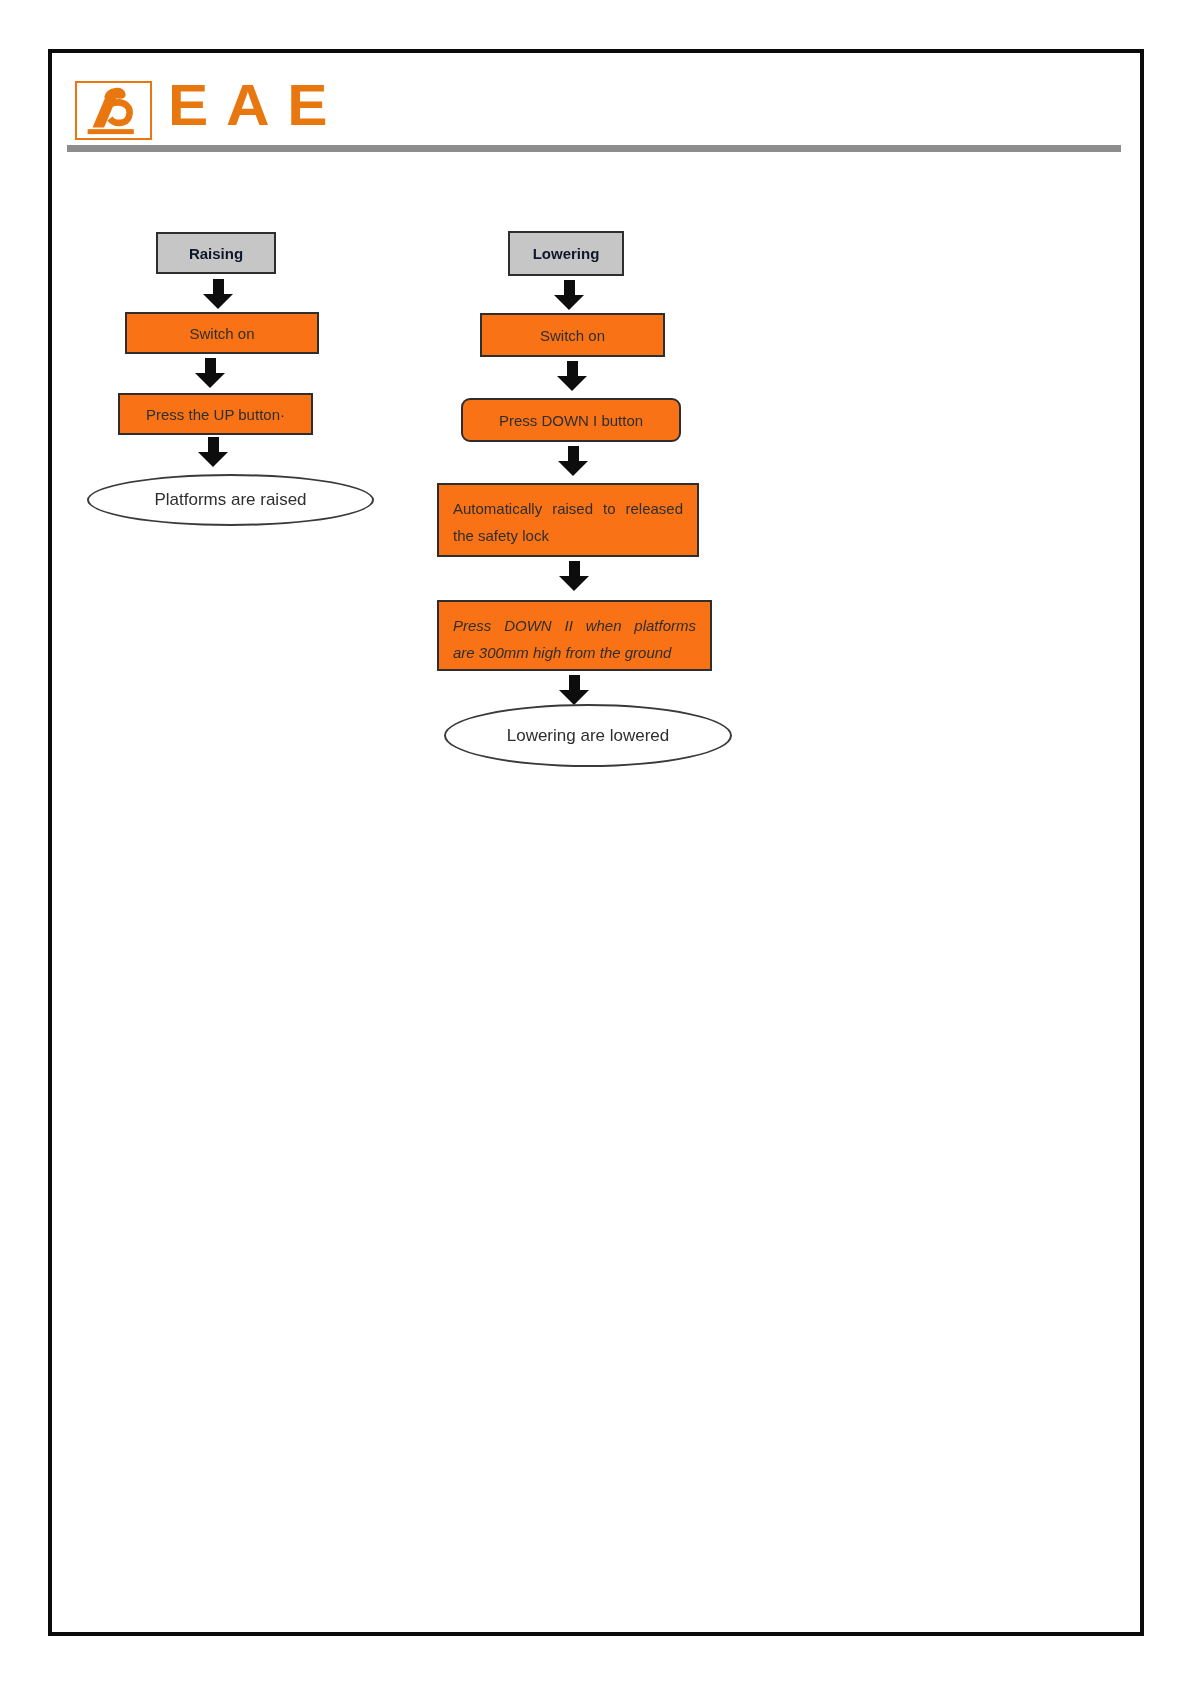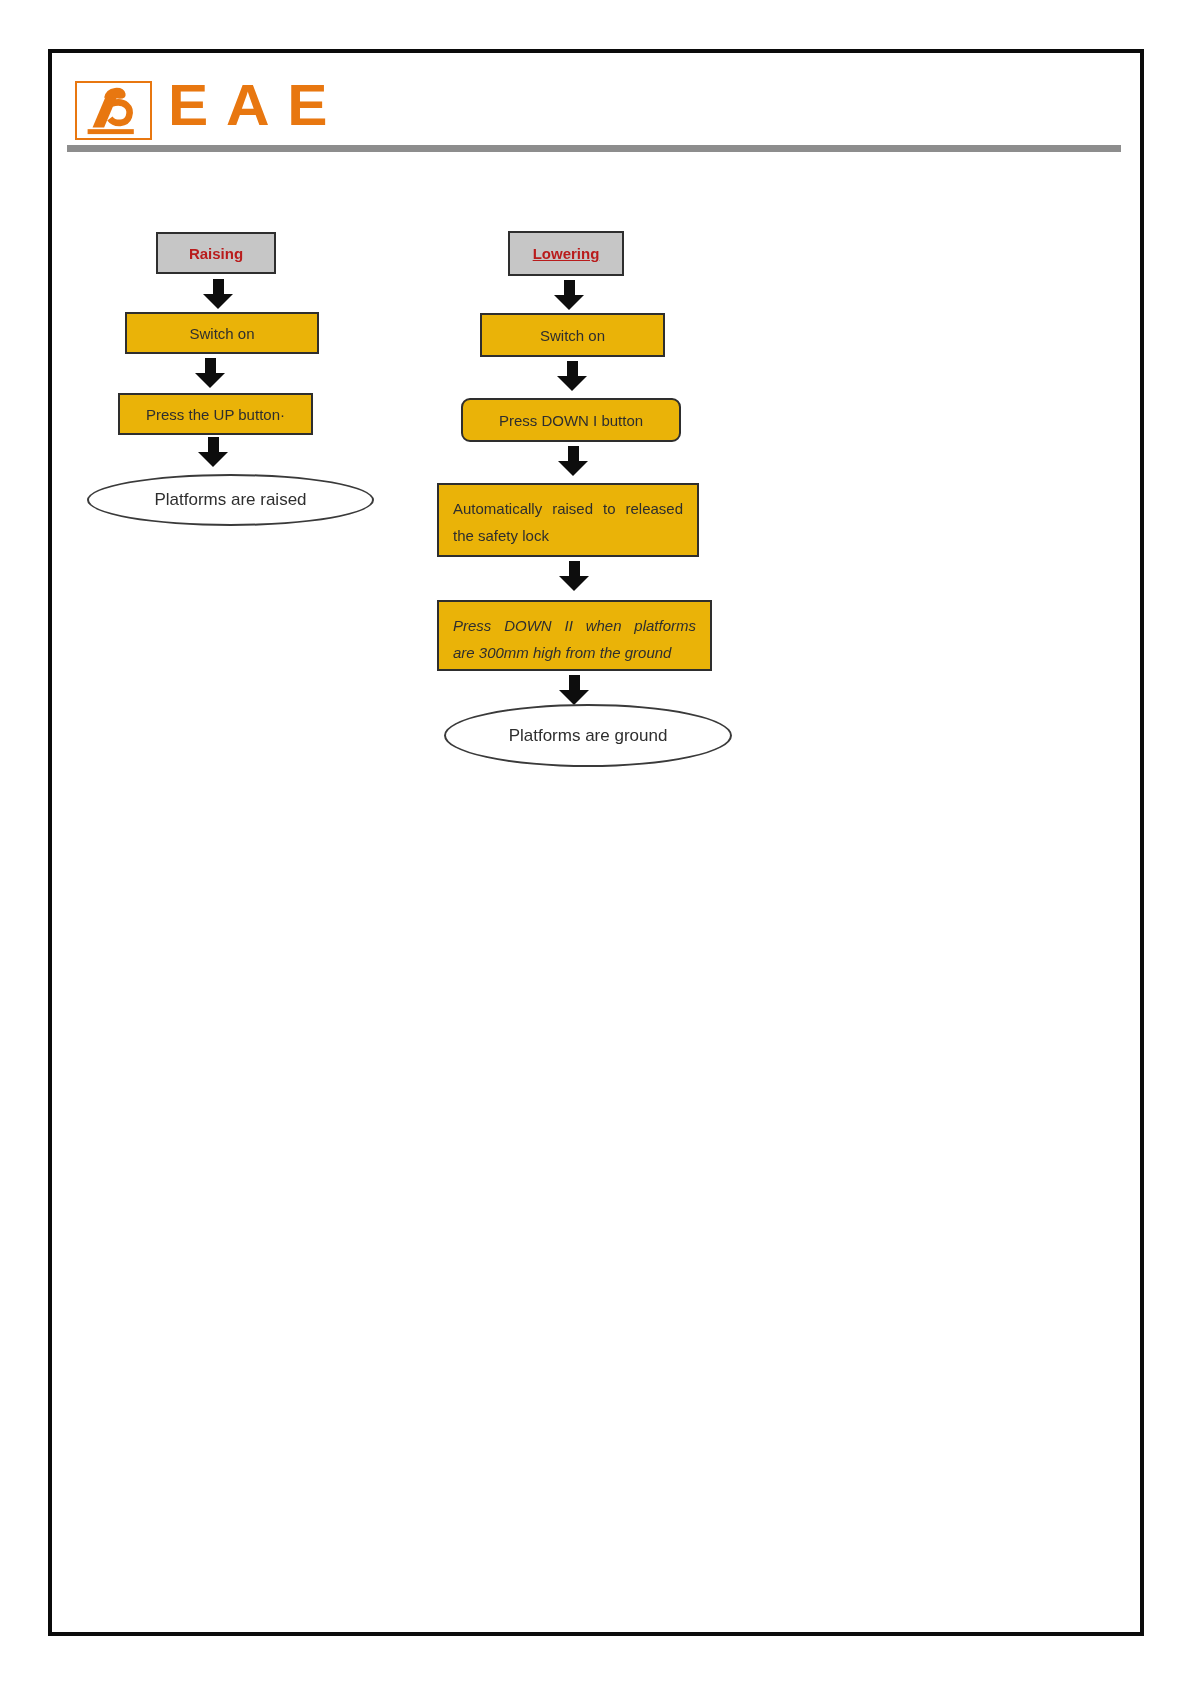--- a/index.html
+++ b/index.html
@@ -42,25 +42,25 @@
   .rule{
     position:absolute;left:15px;top:92px;
     width:1054px;height:7px;
     background:#8d8d8d;
   }
   
   .node{
     position:absolute;
     box-sizing:border-box;
     border:2px solid #2e2e2e;
-    background:#eab308;
+    background:#f97316;
     font-size:15px;
   }
   .single{display:flex;align-items:center;justify-content:center;text-align:center;}
-  .title-node{background:#c6c6c6;font-weight:bold;color:#b91c1c;}
+  .title-node{background:#c6c6c6;font-weight:bold;color:#0f172a;}
   .multi{padding:10px 14px 0 14px;line-height:27px;}
   .jfirst{text-align:justify;text-align-last:justify;}
   .jrest{text-align:left;}
   .ellipse{
     position:absolute;
     box-sizing:border-box;
     border:2px solid #3a3a3a;
     border-radius:50%;
     background:#ffffff;
     display:flex;align-items:center;justify-content:center;
@@ -80,21 +80,21 @@
   }
   
   #r-title{left:104px;top:179px;width:120px;height:42px;}
   #r-a1{left:151px;top:226px;}
   #r-s1{left:73px;top:259px;width:194px;height:42px;}
   #r-a2{left:143px;top:305px;}
   #r-s2{left:66px;top:340px;width:195px;height:42px;}
   #r-a3{left:146px;top:384px;}
   #r-end{left:35px;top:421px;width:287px;height:52px;}
   
-  #l-title{left:456px;top:178px;width:116px;height:45px;text-decoration:underline;}
+  #l-title{left:456px;top:178px;width:116px;height:45px;}
   #l-a1{left:502px;top:227px;}
   #l-s1{left:428px;top:260px;width:185px;height:44px;}
   #l-a2{left:505px;top:308px;}
   #l-s2{left:409px;top:345px;width:220px;height:44px;border-radius:9px;}
   #l-a3{left:506px;top:393px;}
   #l-s3{left:385px;top:430px;width:262px;height:74px;}
   #l-a4{left:507px;top:508px;}
   #l-s4{left:385px;top:547px;width:275px;height:71px;font-style:italic;}
   #l-a5{left:507px;top:622px;}
   #l-end{left:392px;top:651px;width:288px;height:63px;}
@@ -176,17 +176,17 @@
       <div class="node multi" id="l-s4">
         <div class="jfirst">Press DOWN II when platforms</div>
         <div class="jrest">are 300mm high from the ground</div>
       </div>
 
       <div class="arrow" id="l-a5">
         <div class="shaft"></div>
         <div class="head"></div>
       </div>
 
-      <div class="ellipse" id="l-end">Platforms are ground</div>
+      <div class="ellipse" id="l-end">Lowering are lowered</div>
     </section>
 
   </div>
 </div>
 
 </body></html>

